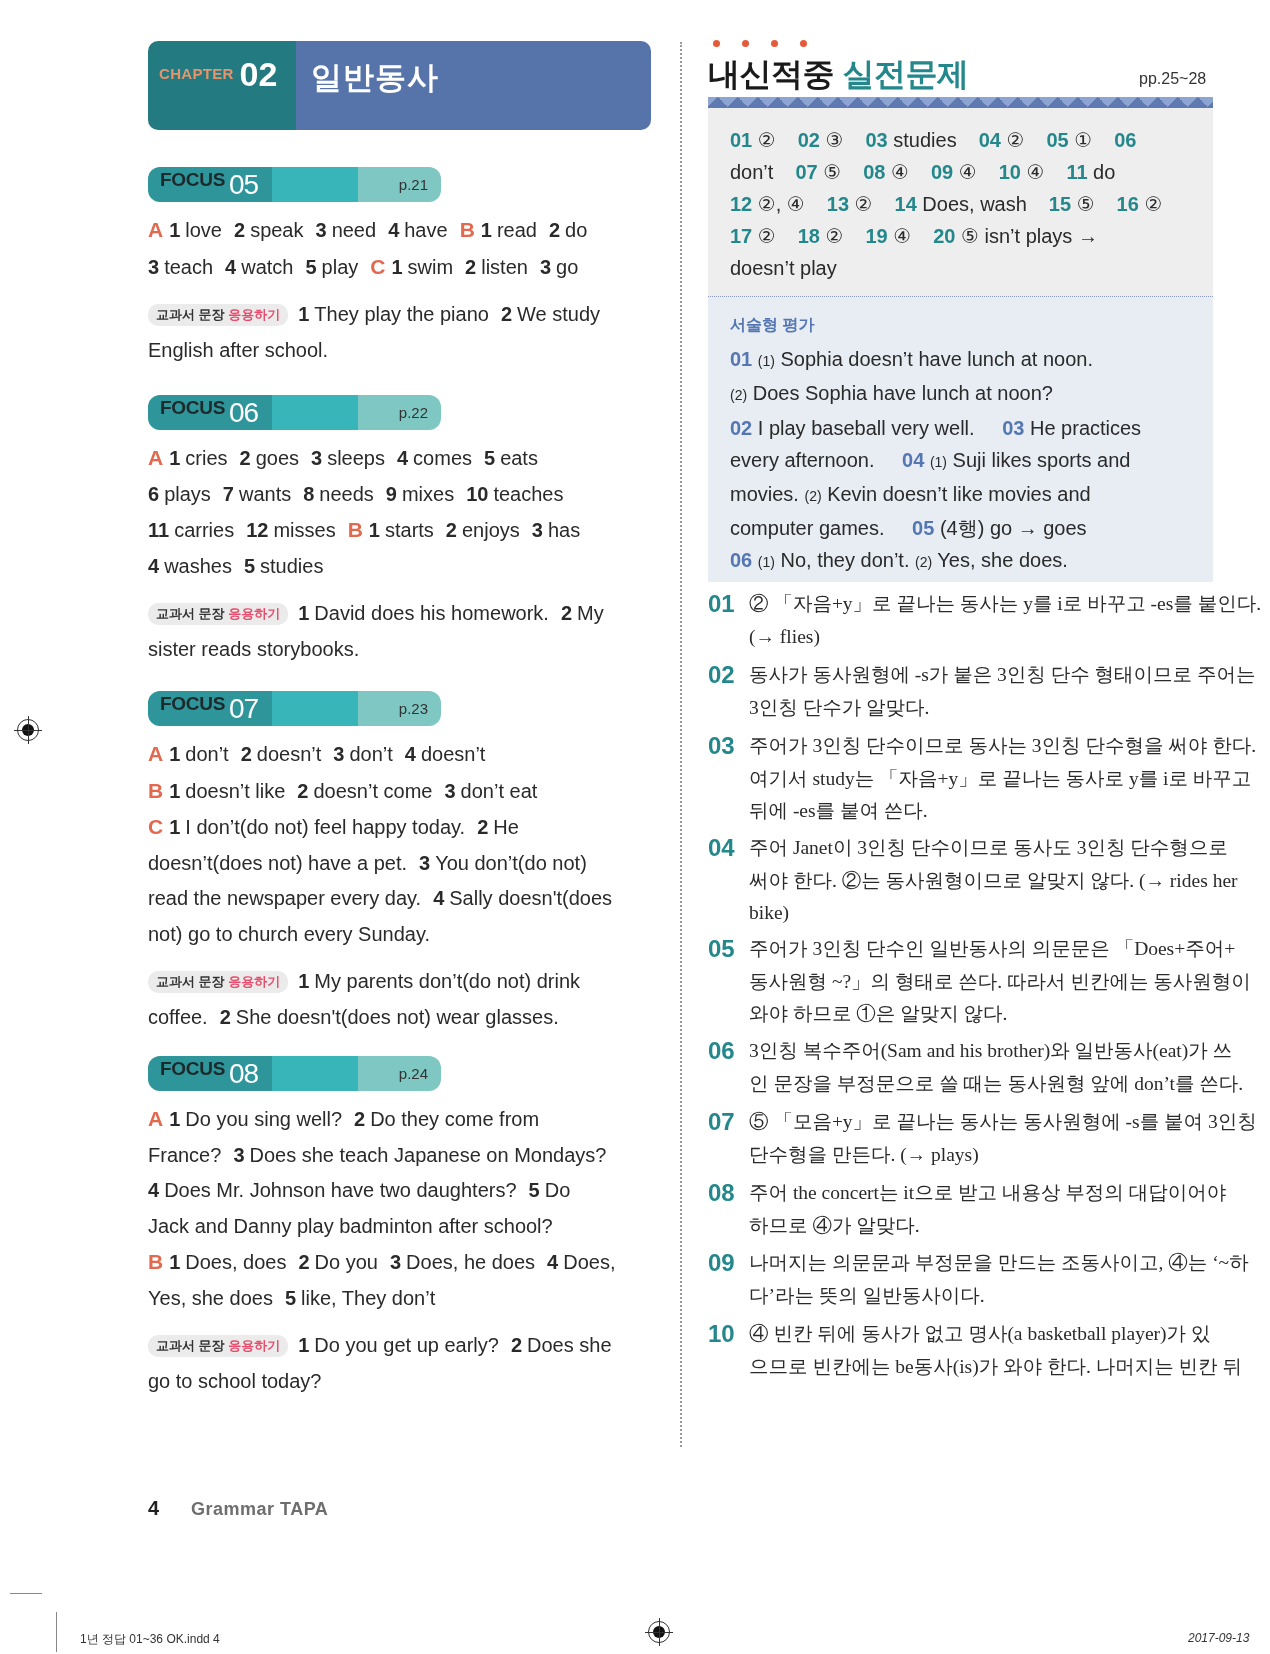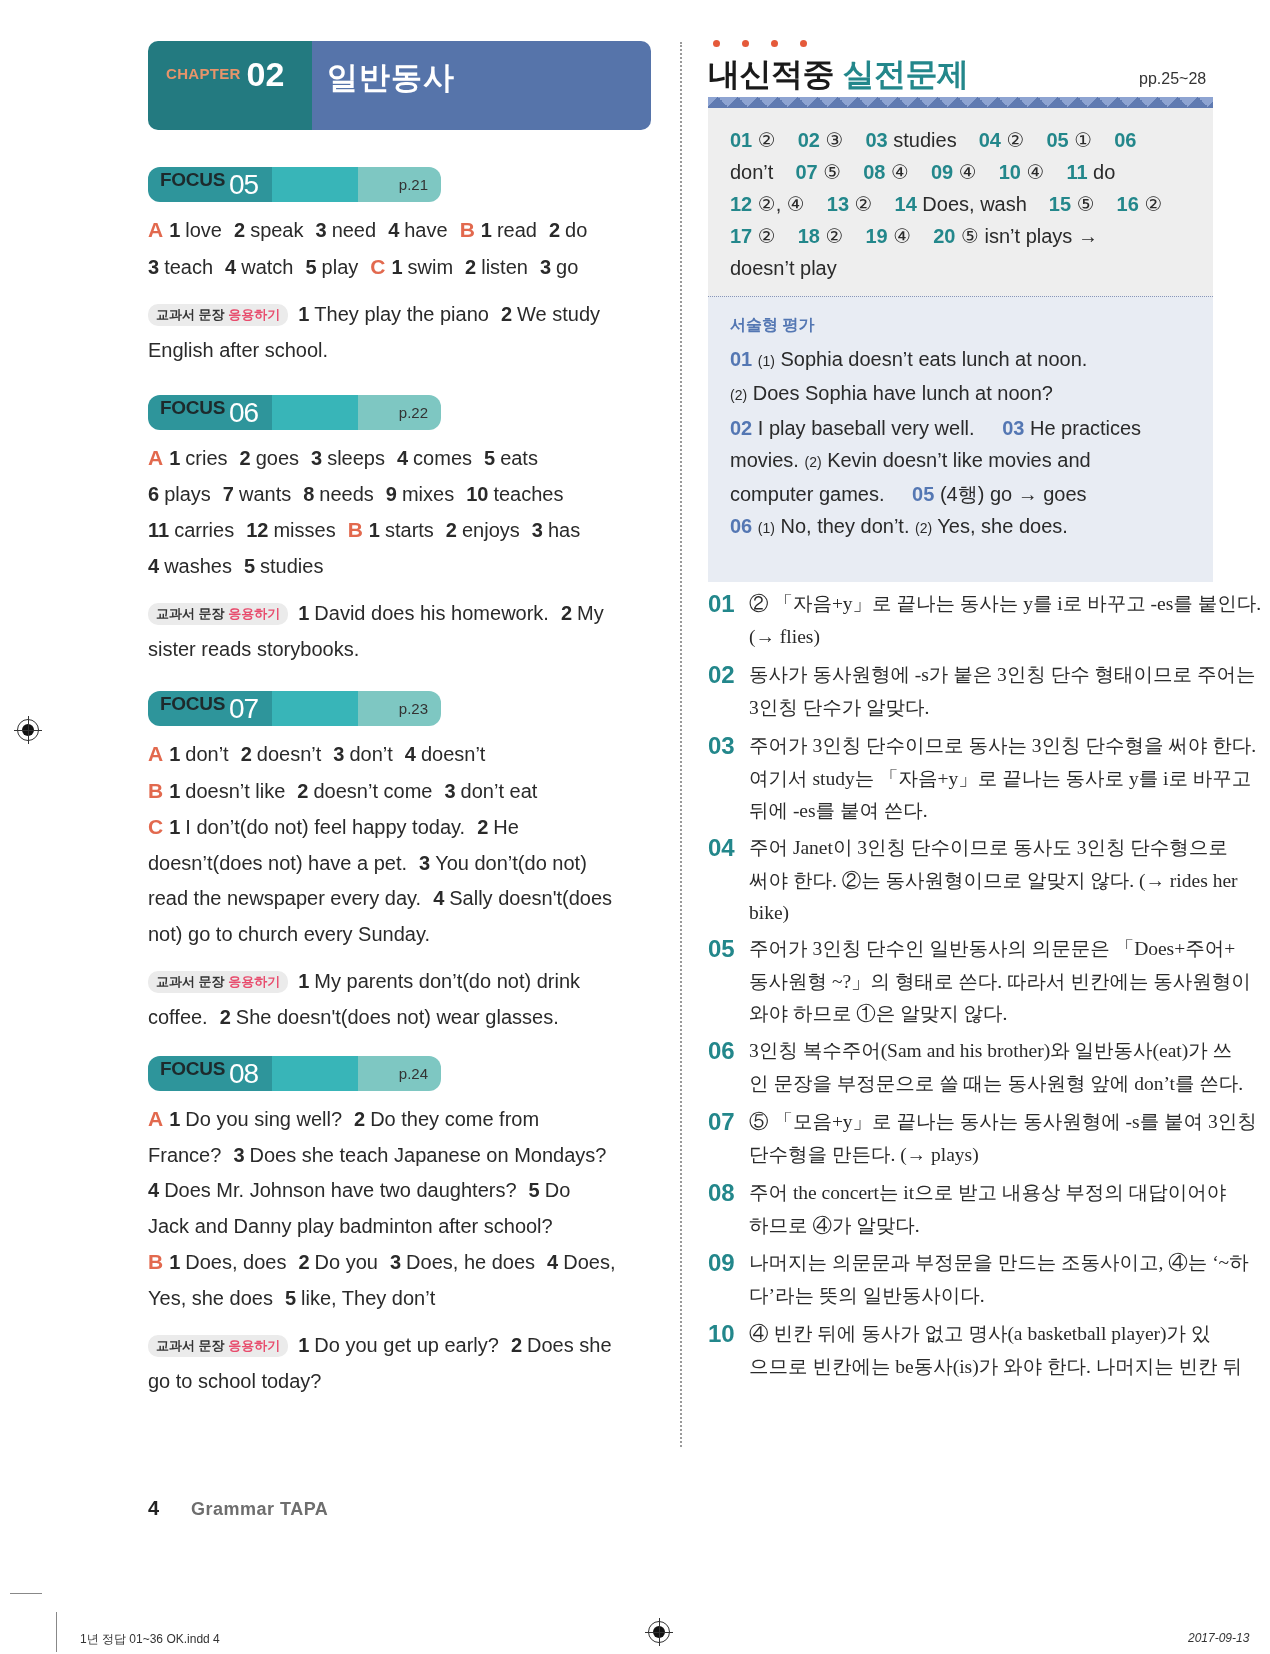--- a/index.html
+++ b/index.html
@@ -1,21 +1,21 @@
 <!DOCTYPE html>
 <html><head>
 <meta charset="utf-8">
 <style>
   * { box-sizing: border-box; margin: 0; padding: 0; }
   html, body { width: 1270px; height: 1654px; background: #ffffff; }
   body { position: relative; font-family: "Liberation Sans", "DejaVu Sans", sans-serif; color: #2a2a2a; overflow: hidden; }
 
   
   .chapter-header { position: absolute; left: 148px; top: 41px; width: 503px; height: 89px; border-radius: 10px; overflow: hidden; display: flex; }
-  .chapter-left { width: 164px; background: #237a80; display: flex; align-items: flex-start; padding: 16px 0 0 18px; }
+  .chapter-left { width: 148px; background: #237a80; display: flex; align-items: flex-start; padding: 16px 0 0 11px; }
   .chapter-word { color: #e8946a; font-weight: bold; font-size: 15px; letter-spacing: 0.3px; margin-top: 8px; }
   .chapter-num { color: #ffffff; font-weight: bold; font-size: 34px; margin-left: 6px; line-height: 1; }
   .chapter-right { flex: 1; background: #5674aa; padding: 16px 0 0 15px; }
   .chapter-title { color: #ffffff; font-weight: bold; font-size: 31px; letter-spacing: 1px; }
 
   .focus-bar { position: absolute; left: 148px; width: 293px; height: 35px; border-radius: 12px; overflow: hidden; display: flex; }
   .focus-seg1 { width: 124px; background: #2e959b; display: flex; align-items: center; padding-left: 12px; }
   .focus-seg2 { width: 86px; background: #38b5b8; }
   .focus-seg3 { flex: 1; background: #7ec7c2; display: flex; align-items: center; justify-content: flex-end; padding-right: 13px; }
   .focus-word { font-weight: bold; font-size: 19px; color: #1d2a2c; margin-top: -10px; letter-spacing: -0.3px; }
@@ -184,23 +184,24 @@
     <span class="line"><span><span class="q">01</span> <span>②</span></span><span class="gap"></span><span><span class="q">02</span> <span>③</span></span><span class="gap"></span><span><span class="q">03</span> <span>studies</span></span><span class="gap"></span><span><span class="q">04</span> <span>②</span></span><span class="gap"></span><span><span class="q">05</span> <span>①</span></span><span class="gap"></span><span><span class="q">06</span> <span></span></span></span>
     <span class="line"><span><span>don’t</span></span><span class="gap"></span><span><span class="q">07</span> <span>⑤</span></span><span class="gap"></span><span><span class="q">08</span> <span>④</span></span><span class="gap"></span><span><span class="q">09</span> <span>④</span></span><span class="gap"></span><span><span class="q">10</span> <span>④</span></span><span class="gap"></span><span><span class="q">11</span> <span>do</span></span></span>
     <span class="line"><span><span class="q">12</span> <span>②, ④</span></span><span class="gap"></span><span><span class="q">13</span> <span>②</span></span><span class="gap"></span><span><span class="q">14</span> <span>Does, wash</span></span><span class="gap"></span><span><span class="q">15</span> <span>⑤</span></span><span class="gap"></span><span><span class="q">16</span> <span>②</span></span></span>
     <span class="line"><span><span class="q">17</span> <span>②</span></span><span class="gap"></span><span><span class="q">18</span> <span>②</span></span><span class="gap"></span><span><span class="q">19</span> <span>④</span></span><span class="gap"></span><span><span class="q">20</span> <span>⑤ isn’t plays →</span></span></span>
     <span class="line"><span><span>doesn’t play</span></span></span>
   </div>
 
 <div class="desc-box">
   <div class="desc-head">서술형 평가</div>
   <div id="desc-lines">
-      <span class="line"><span class="qb">01</span> <span class="sub">(1)</span> <span>Sophia doesn’t eats lunch at noon.</span> </span>
+      <span class="line"><span class="qb">01</span> <span class="sub">(1)</span> <span>Sophia doesn’t have lunch at noon.</span> </span>
       <span class="line"><span class="sub">(2)</span> <span>Does Sophia have lunch at noon?</span> </span>
       <span class="line"><span class="qb">02</span> <span>I play baseball very well.</span> <span class="gap"></span><span class="qb">03</span> <span>He practices</span> </span>
+      <span class="line"><span>every afternoon.</span> <span class="gap"></span><span class="qb">04</span> <span class="sub">(1)</span> <span>Suji likes sports and</span> </span>
       <span class="line"><span>movies.</span> <span class="sub">(2)</span> <span>Kevin doesn’t like movies and</span> </span>
       <span class="line"><span>computer games.</span> <span class="gap"></span><span class="qb">05</span> <span>(4행) go → goes</span> </span>
       <span class="line"><span class="qb">06</span> <span class="sub">(1)</span> <span>No, they don’t.</span> <span class="sub">(2)</span> <span>Yes, she does.</span> </span>
     </div>
 </div>
 
 <div id="explanations">
     <div class="expl" style="top: 588px;">
       <span class="num">01</span>
       <span class="txt">

